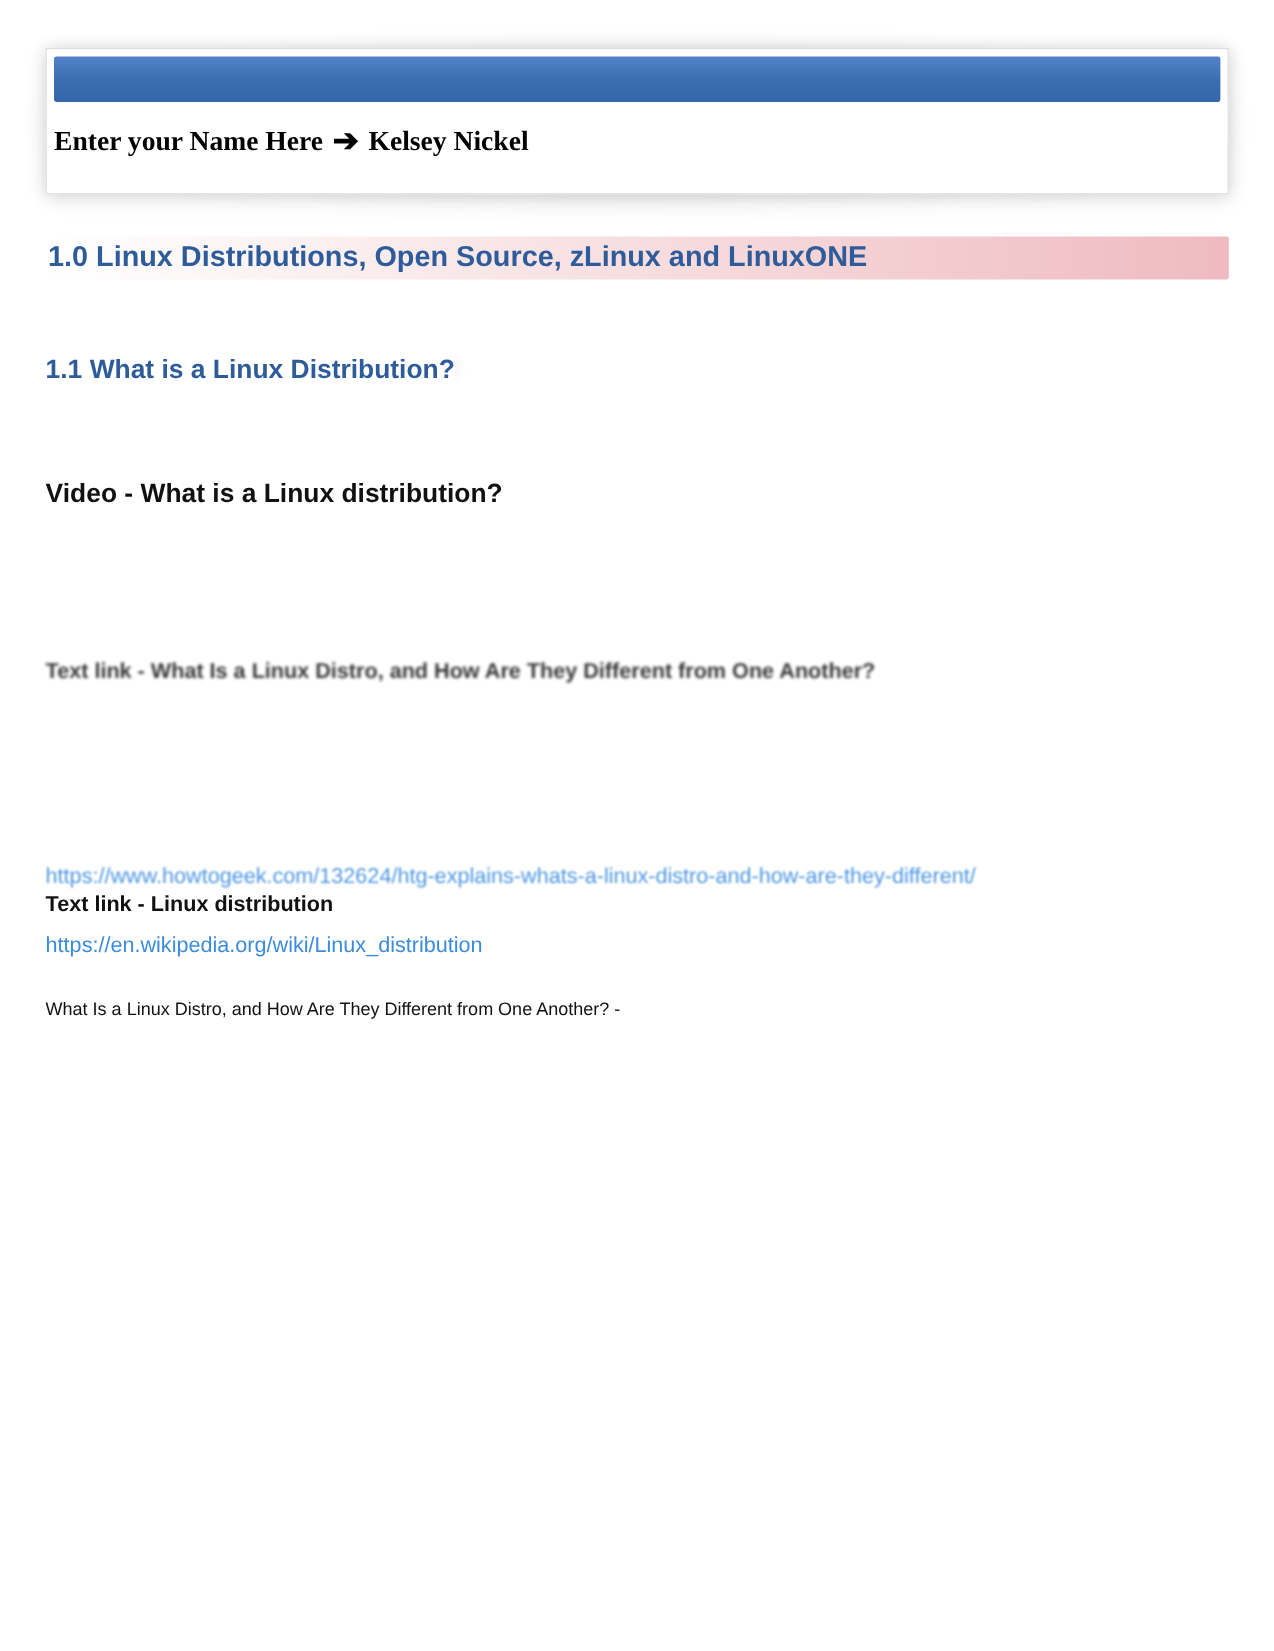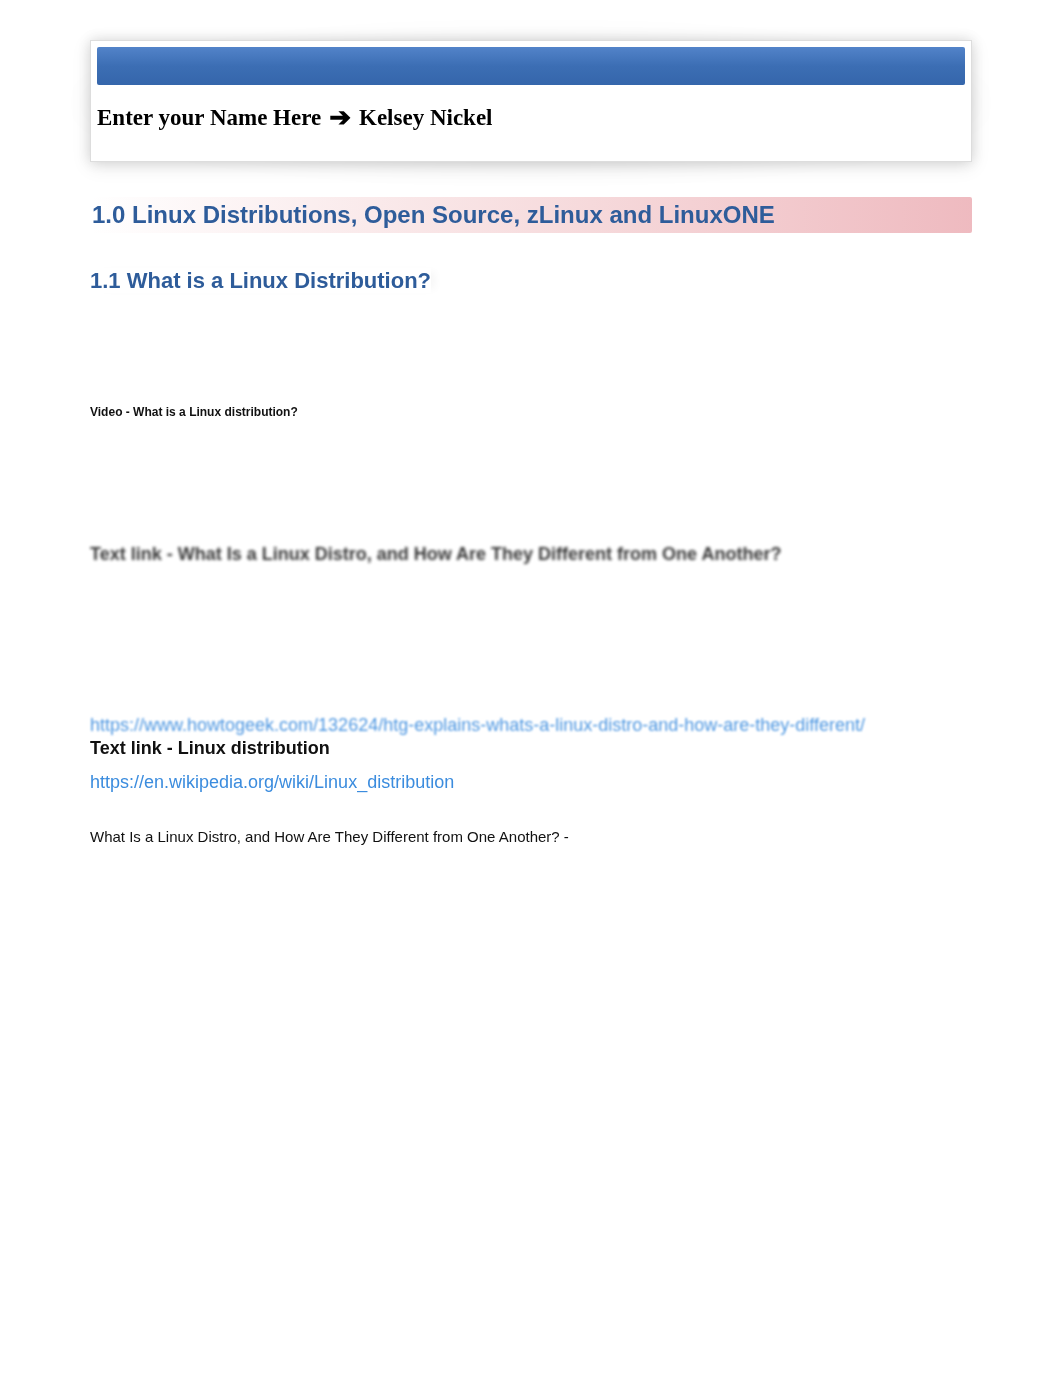--- a/index.html
+++ b/index.html
@@ -7,21 +7,21 @@
       padding: 0;
       box-sizing: border-box;
     }
     body {
       font-family: Arial, Helvetica, sans-serif;
       background: #fff;
       width: 1062px;
       padding: 40px 0 200px 0;
     }
     .container {
-      padding: 0 90px;
+      padding: 0 38px;
     }
     .name-box {
       position: relative;
       margin-bottom: 35px;
     }
     .name-box-shadow {
       position: absolute;
       left: -10px;
       right: -10px;
       top: -8px;
@@ -60,40 +60,40 @@
       display: inline-block;
       vertical-align: middle;
     }
     .section-1-0 {
       font-family: Arial, Helvetica, sans-serif;
       font-size: 24px;
       font-weight: bold;
       color: #2e5c9a;
       background: linear-gradient(to right, rgba(255,255,255,0) 0%, rgba(230,150,155,0.35) 55%, rgba(225,130,140,0.55) 100%);
       padding: 4px 2px;
-      margin-bottom: 35px;
+      margin-bottom: 62px;
       border-radius: 2px;
     }
     .section-sub {
       font-family: Arial, Helvetica, sans-serif;
       font-size: 22px;
       font-weight: bold;
       color: #2e5c9a;
       margin-bottom: 28px;
     }
     .blur-right {
       display: inline;
       box-shadow: 8px 0 8px -4px rgba(0,0,0,0.04);
     }
     .video-label {
       font-family: Arial, Helvetica, sans-serif;
-      font-size: 12px;
+      font-size: 22px;
       font-weight: bold;
       color: #111;
-      margin-top: 111px;
+      margin-top: 77px;
       margin-bottom: 20px;
     }
     .textlink-label {
       font-family: Arial, Helvetica, sans-serif;
       font-size: 18px;
       font-weight: bold;
       color: #111;
       margin-top: 125px;
     }
     .blurred-top {

